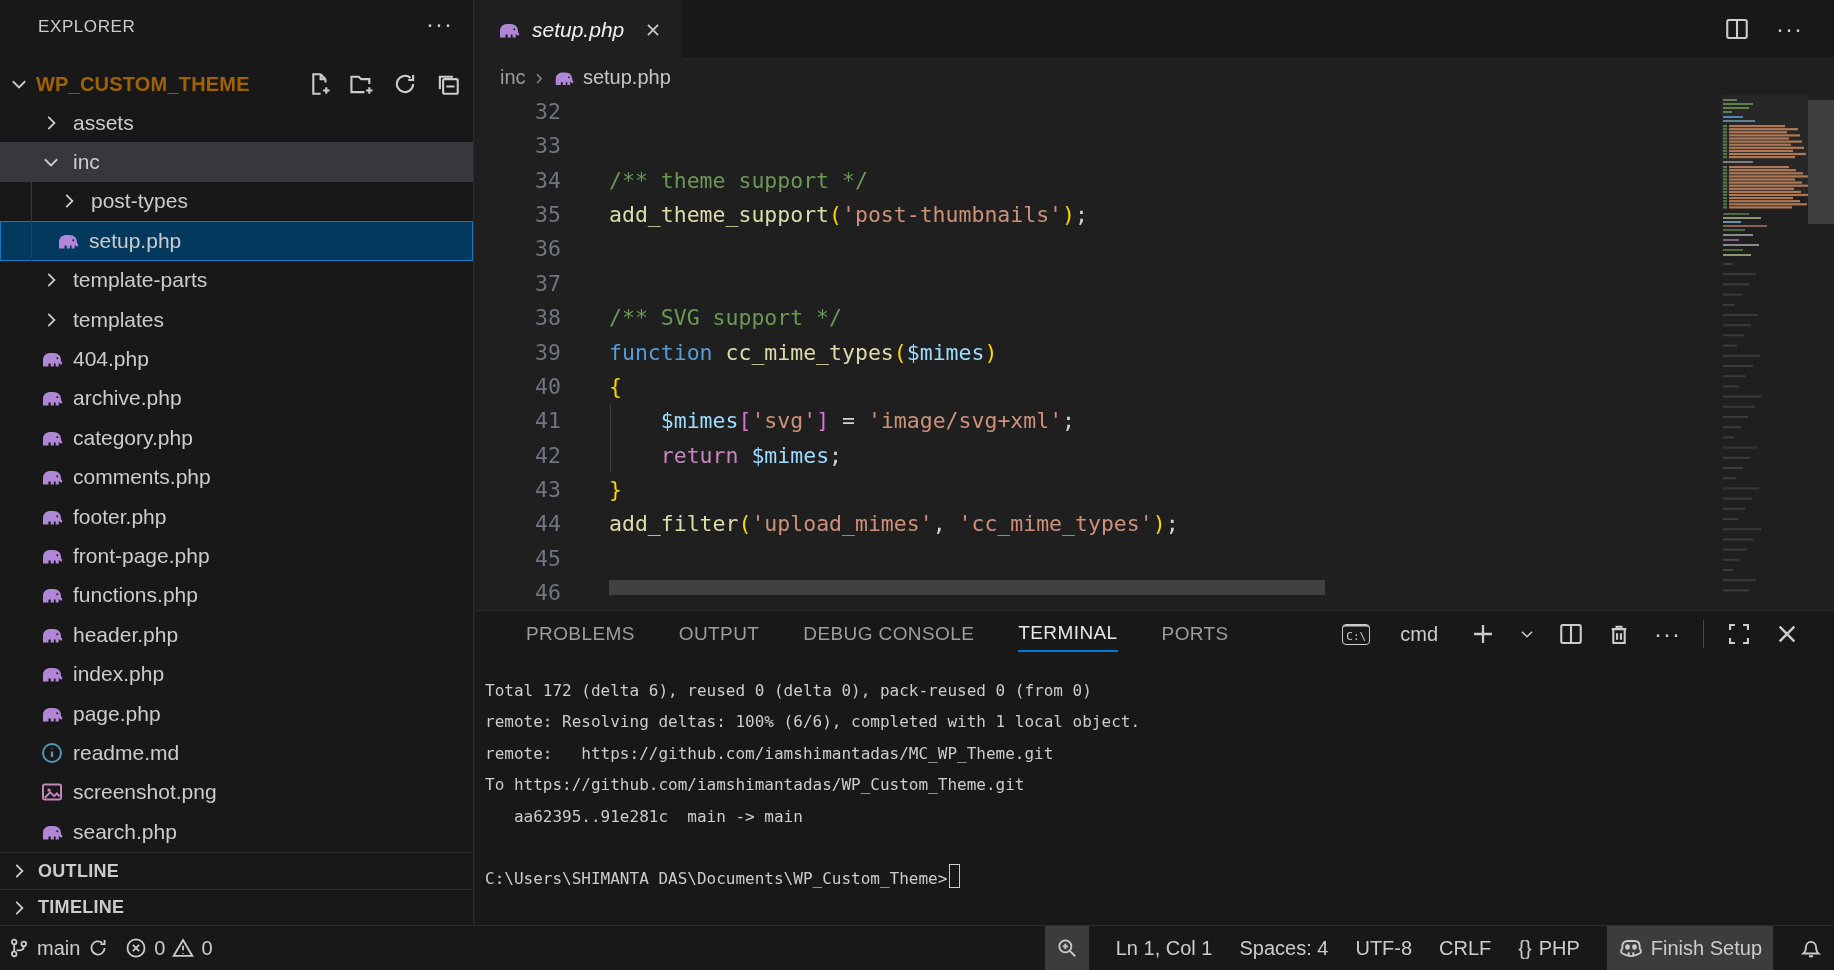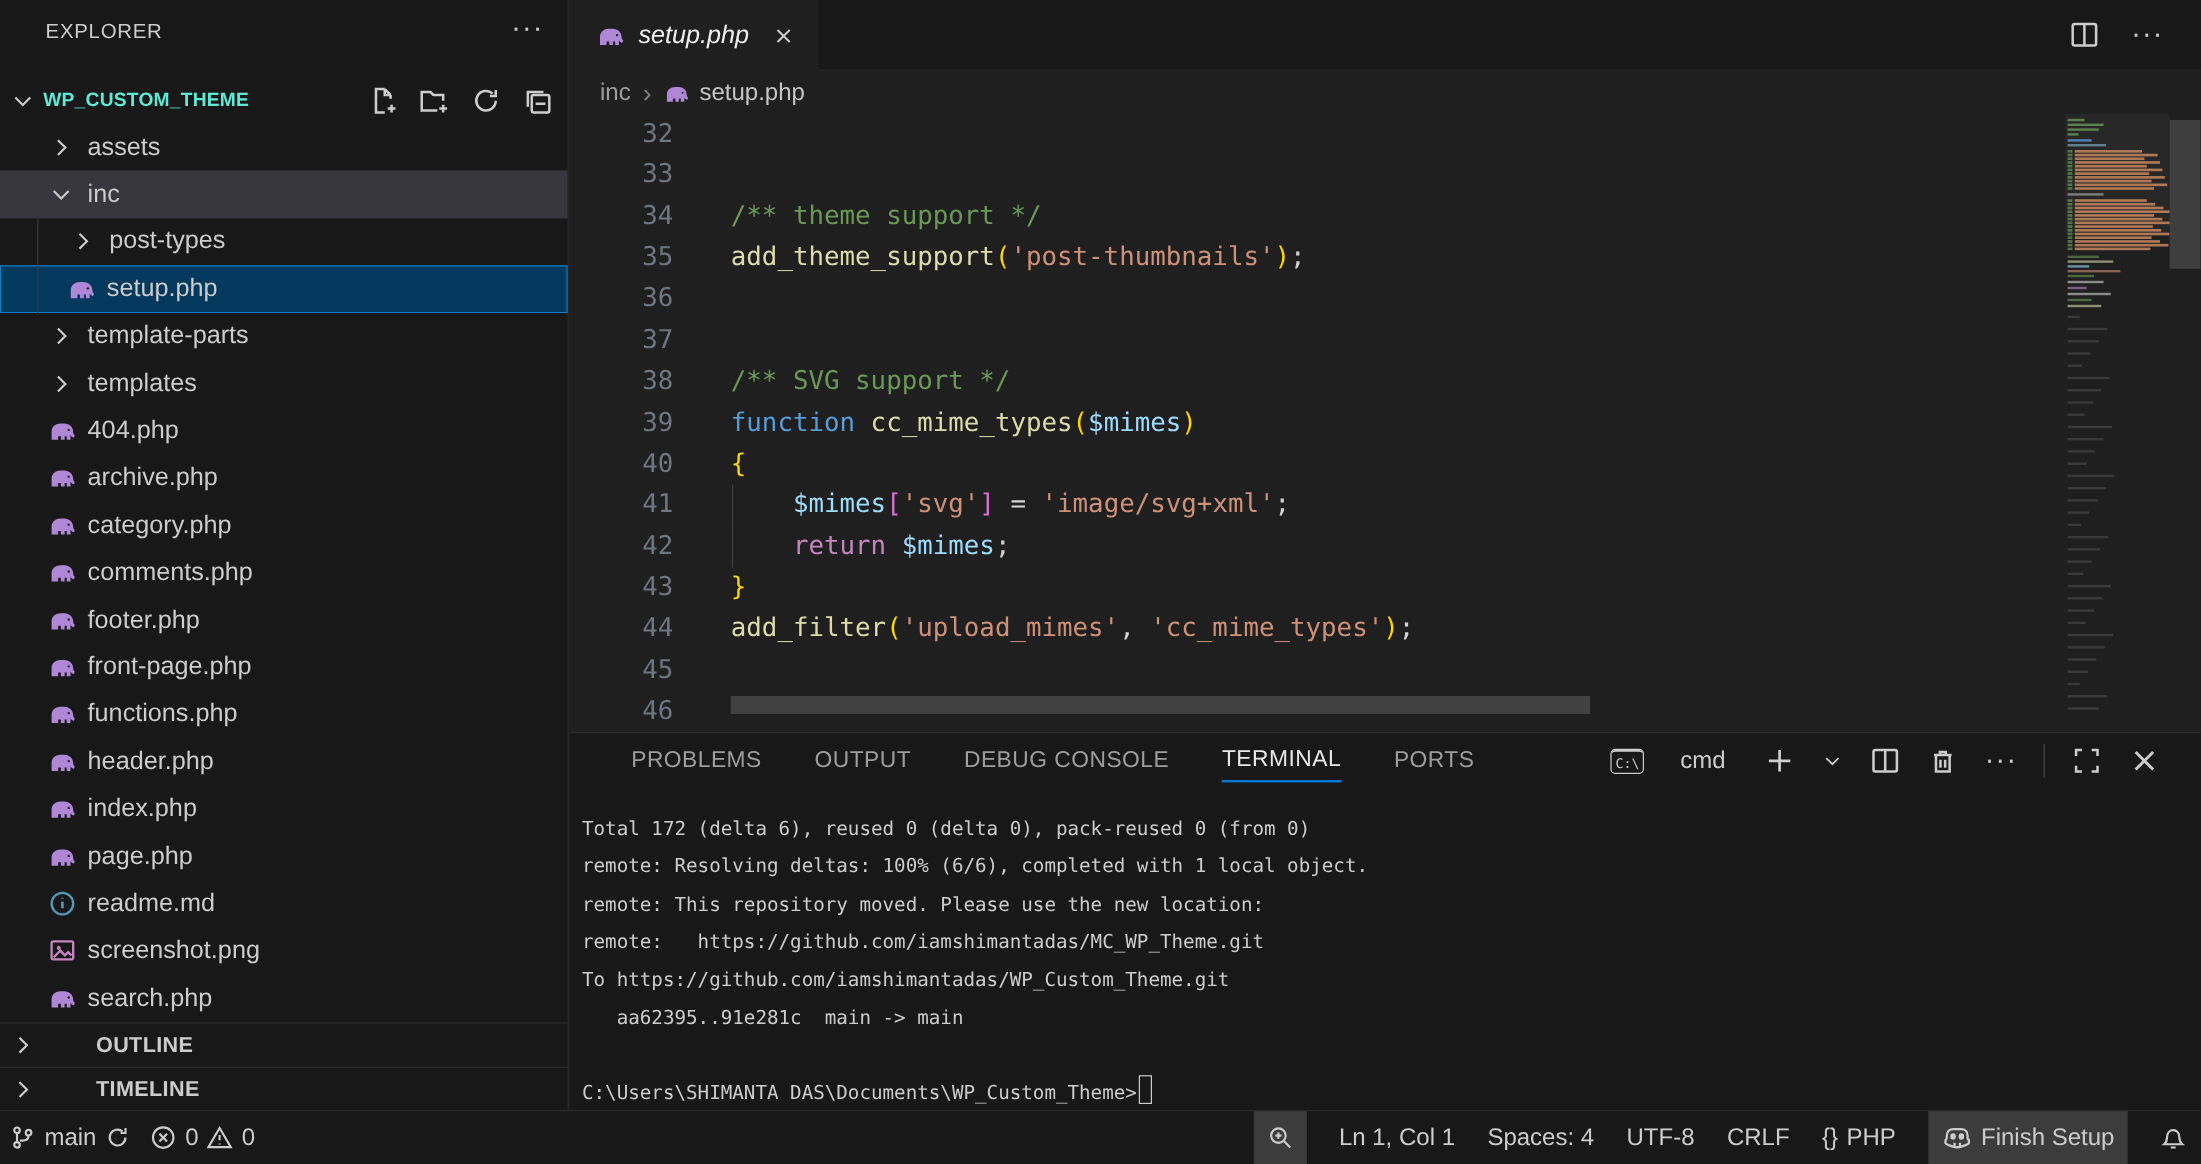--- a/index.html
+++ b/index.html
@@ -10,35 +10,35 @@
   .ic { stroke:#cccccc; fill:none; stroke-width:1.3; }
 
   
   #sidebar { position:absolute; left:0; top:0; width:474px; height:925px;
              background:#181818; border-right:1px solid #2b2b2b; }
   .expl-hd { position:absolute; left:0; top:0; width:100%; height:56px; }
   .expl-hd .ttl { position:absolute; left:38px; top:17px; font-size:17px; letter-spacing:.6px; color:#cccccc; }
   .expl-hd .more { position:absolute; right:20px; top:10px; font-size:24px; color:#cccccc; cursor:pointer; letter-spacing:1px;}
   .proj-row { position:absolute; left:0; top:68px; width:100%; height:32px; display:flex; align-items:center; }
   .proj-row .chev { width:22px; height:22px; margin-left:8px; }
-  .proj-row .lbl { font-weight:bold; font-size:16px; letter-spacing:.2px; margin-left:6px; color:#5eead4; }
+  .proj-row .lbl { font-weight:bold; font-size:20px; letter-spacing:.2px; margin-left:6px; color:#a16207; }
   .proj-actions { position:absolute; right:12px; top:3px; display:flex; gap:17px; }
   .proj-actions svg { width:26px; height:26px; cursor:pointer; }
   #tree { position:absolute; left:0; top:103px; width:100%; }
   .trow { position:relative; height:39.4px; display:flex; align-items:center; cursor:pointer;padding-left:20px; }
   .trow .chev { width:22px; height:22px; margin:0 11px 0 20px; flex:none; }
   .trow.l1 .chev { margin-left:38px; }
   .trow .fic { width:24px; height:24px; margin:0 9px 0 20px; flex:none; }
   .trow.l1 .fic { margin-left:36px; }
   .trow .lbl { font-size:21px; color:#cccccc; white-space:nowrap; }
   .trow.focused { background:#37373d; }
   .trow.selected { background:#04395e; box-shadow:inset 0 0 0 1px #1579c4; }
   .trow.l1::before { content:""; position:absolute; left:31px; top:0; bottom:0; border-left:1px solid #3a3a3a; }
   .side-sec { position:absolute; left:0; width:100%; display:flex; align-items:center;
-              border-top:1px solid #2b2b2b; cursor:pointer;gap:42px; }
+              border-top:1px solid #2b2b2b; cursor:pointer; }
   .side-sec .chev { width:22px; height:22px; margin:0 8px 0 8px; }
   .side-sec .lbl { font-weight:bold; font-size:18px; letter-spacing:.3px; color:#cccccc; }
   #sec-outline { top:852px; height:37px; }
   #sec-timeline { top:889px; height:36px; }
 
   
   #editor { position:absolute; left:475px; top:0; width:1359px; height:610px; }
   #tabbar { position:absolute; left:0; top:0; width:100%; height:59px; background:#181818;
             border-bottom:1px solid #2b2b2b; }
   .tab { position:absolute; left:0; top:0; height:60px; background:#1f1f1f; display:flex;
@@ -481,21 +481,20 @@
       <svg class="ic" viewBox="0 0 16 16">
           <path d="M2.5 5.5v-3h3M10.5 2.5h3v3M13.5 10.5v3h-3M5.5 13.5h-3v-3"></path>
         </svg>
       <svg class="ic" viewBox="0 0 16 16">
           <path d="M3.5 3.5l9 9M12.5 3.5l-9 9" stroke-width="1.5"></path>
         </svg>
     </div>
     <div id="term">
         <div class="tline">Total 172 (delta 6), reused 0 (delta 0), pack-reused 0 (from 0)</div>
         <div class="tline">remote: Resolving deltas: 100% (6/6), completed with 1 local object.</div>
-        <div class="tline">remote: This repository moved. Please use the new location:</div>
         <div class="tline">remote:   https://github.com/iamshimantadas/MC_WP_Theme.git</div>
         <div class="tline">To https://github.com/iamshimantadas/WP_Custom_Theme.git</div>
         <div class="tline">   aa62395..91e281c  main -&gt; main</div>
         <div class="tline"></div>
         <div class="tline">C:\Users\SHIMANTA DAS\Documents\WP_Custom_Theme&gt;<span class="cursor"></span></div>
       </div>
   </section>
 
   <footer id="statusbar">
     <div class="sb-left">

